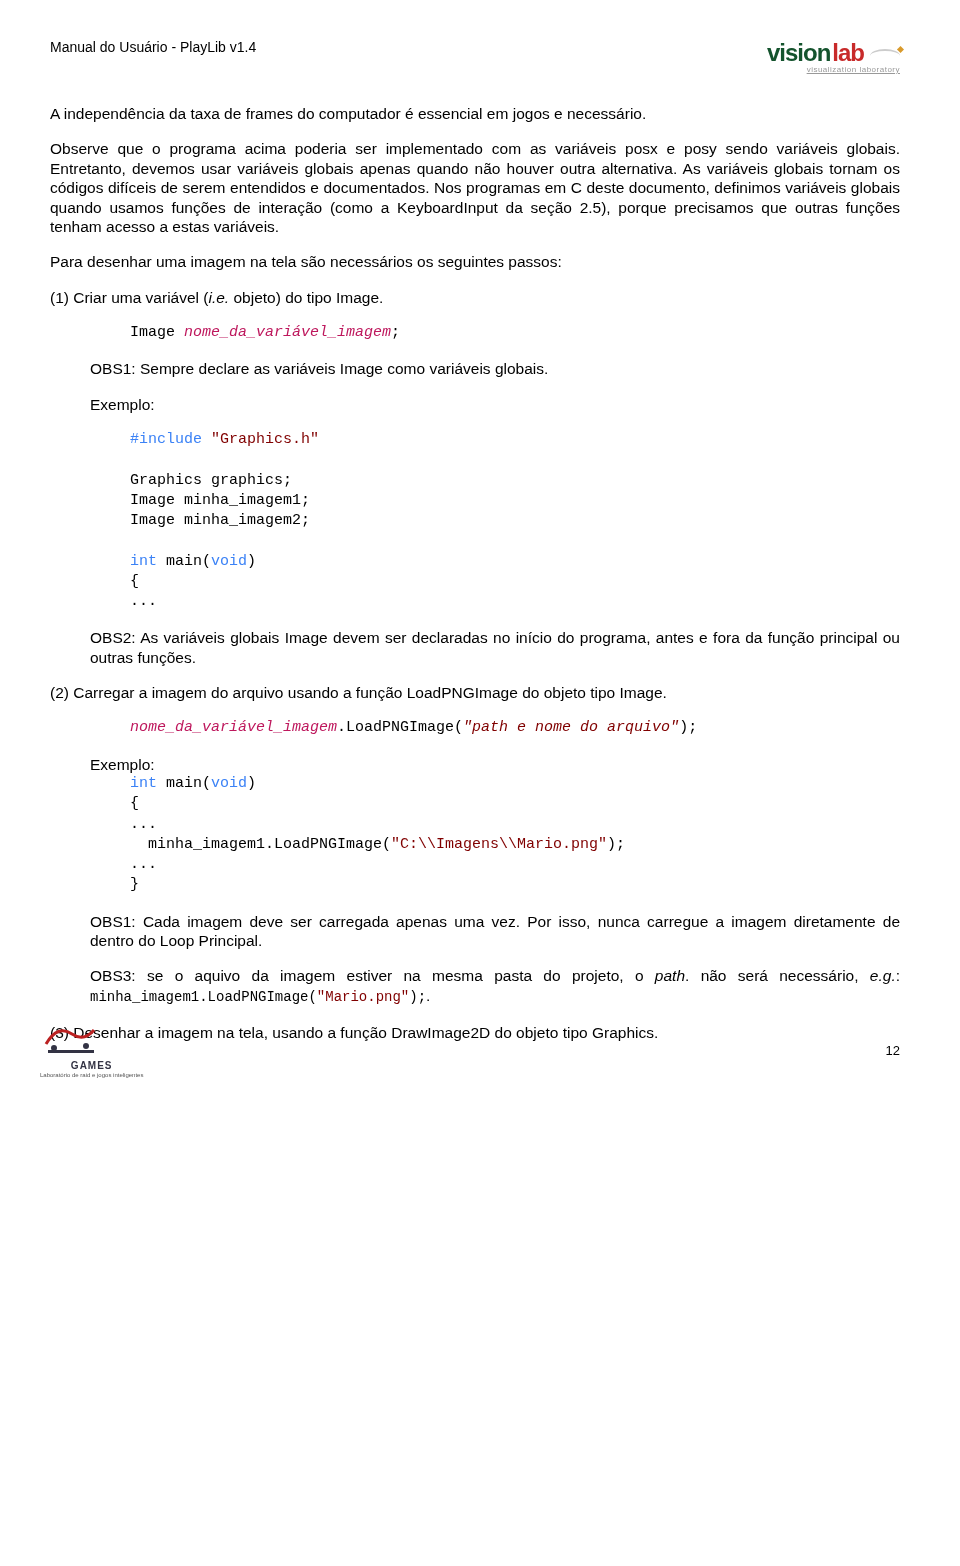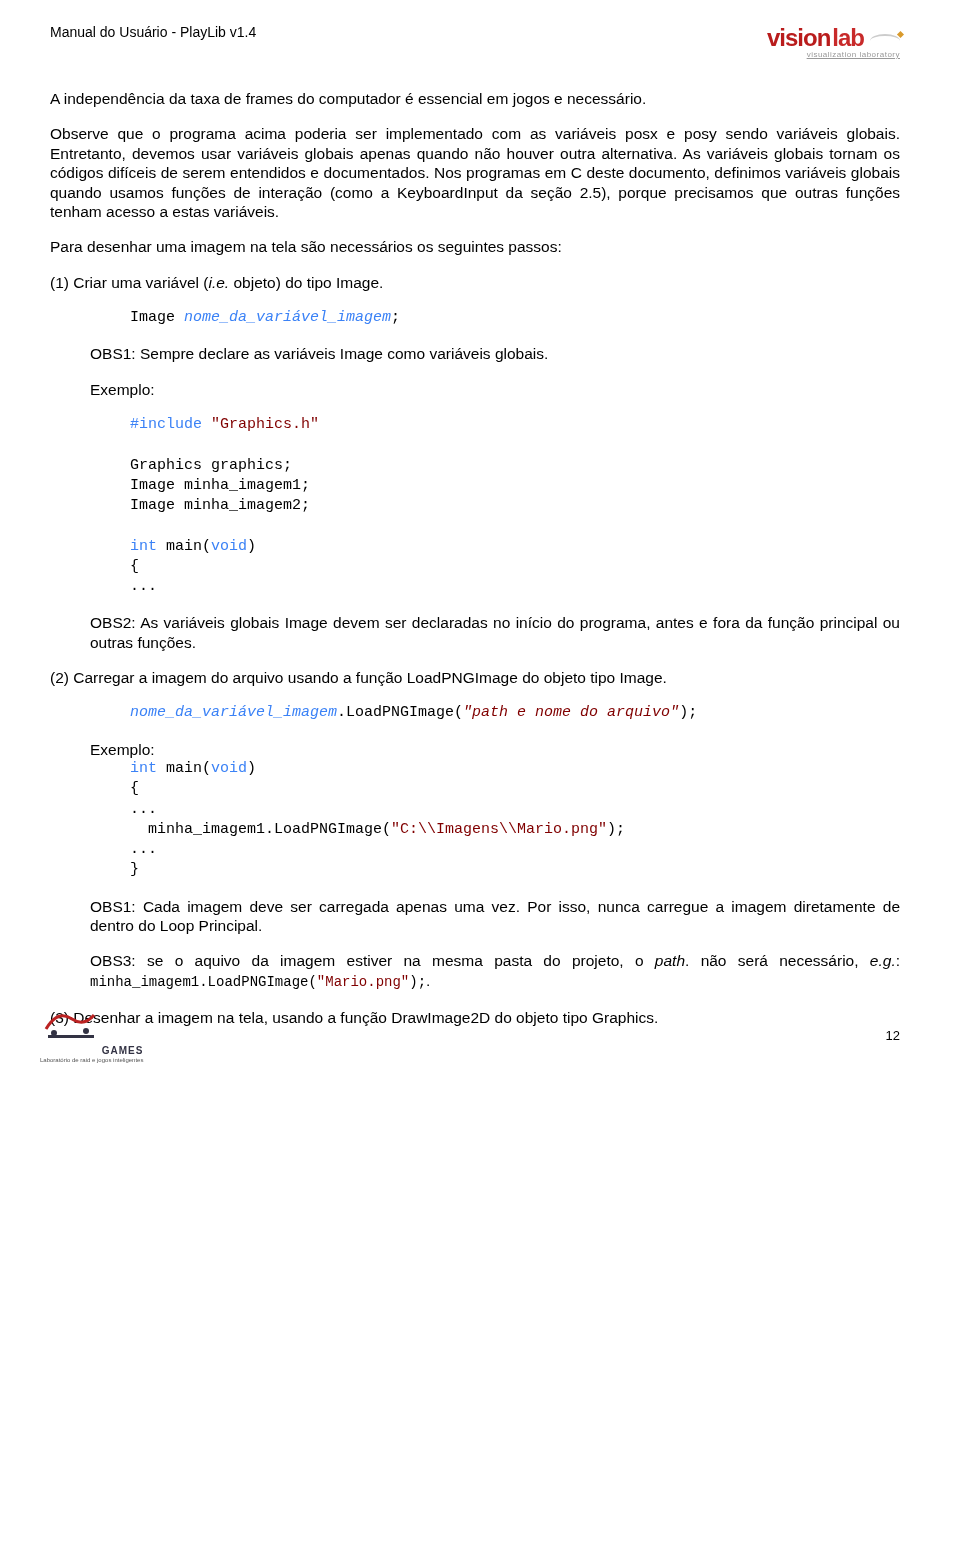--- a/index.html
+++ b/index.html
@@ -4,21 +4,21 @@
 <style>
   body {
     margin: 0;
     padding: 0;
     font-family: Arial, Helvetica, sans-serif;
     background: #fff;
     color: #000;
     width: 960px;
   }
   .page {
-    padding: 24px 60px 30px 50px;
+    padding: 39px 60px 30px 50px;
     box-sizing: border-box;
     width: 960px;
     position: relative;
   }
   .header {
     display: flex;
     justify-content: space-between;
     align-items: flex-start;
     margin-bottom: 30px;
   }
@@ -31,21 +31,21 @@
     align-items: flex-end;
   }
   .logo-main {
     display: flex;
     align-items: center;
     gap: 2px;
   }
   .logo-vision {
     font-weight: bold;
     font-size: 24px;
-    color: #b91c1c;
+    color: #14532d;
     letter-spacing: -1px;
   }
   .logo-lab {
     font-weight: bold;
     font-size: 24px;
     color: #c82a2a;
     letter-spacing: -1px;
   }
   .logo-swoosh {
     width: 30px;
@@ -86,21 +86,21 @@
   }
   .indent-1 { margin-left: 40px; }
   .indent-2 { margin-left: 80px; }
   .mono {
     font-family: "Courier New", Courier, monospace;
     font-size: 15px;
     line-height: 1.35;
     white-space: pre;
   }
   .kw-blue { color: #3b82f6; }
-  .kw-teal { color: #3b82f6; }
+  .kw-teal { color: #be185d; }
   .kw-maroon { color: #800000; }
   .kw-italic { font-style: italic; }
   .bold { font-weight: normal; }
   .italic { font-style: italic; }
   .page-num {
     position: absolute;
     right: 60px;
     bottom: 30px;
     font-size: 13px;
   }
@@ -190,17 +190,17 @@
 
   <div class="page-num">12</div>
 
   <div class="footer-logo">
     <svg width="62" height="40">
       <path d="M6 24 Q18 4 32 14 Q44 22 54 10" stroke="#b22" stroke-width="3" fill="none"></path>
       <circle cx="14" cy="28" r="3" fill="#334"></circle>
       <circle cx="46" cy="26" r="3" fill="#334"></circle>
       <rect x="8" y="30" width="46" height="3" fill="#334"></rect>
     </svg>
-    <div style="font-size:10px;font-weight:bold;color:#334;letter-spacing:1px;text-align:right">GAMES</div>
+    <div style="font-size:10px;font-weight:bold;color:#334;letter-spacing:1px;text-align:center">GAMES</div>
     <div class="footer-text">Laboratório de raid e jogos inteligentes</div>
   </div>
 
 </div>
 
 </body></html>

